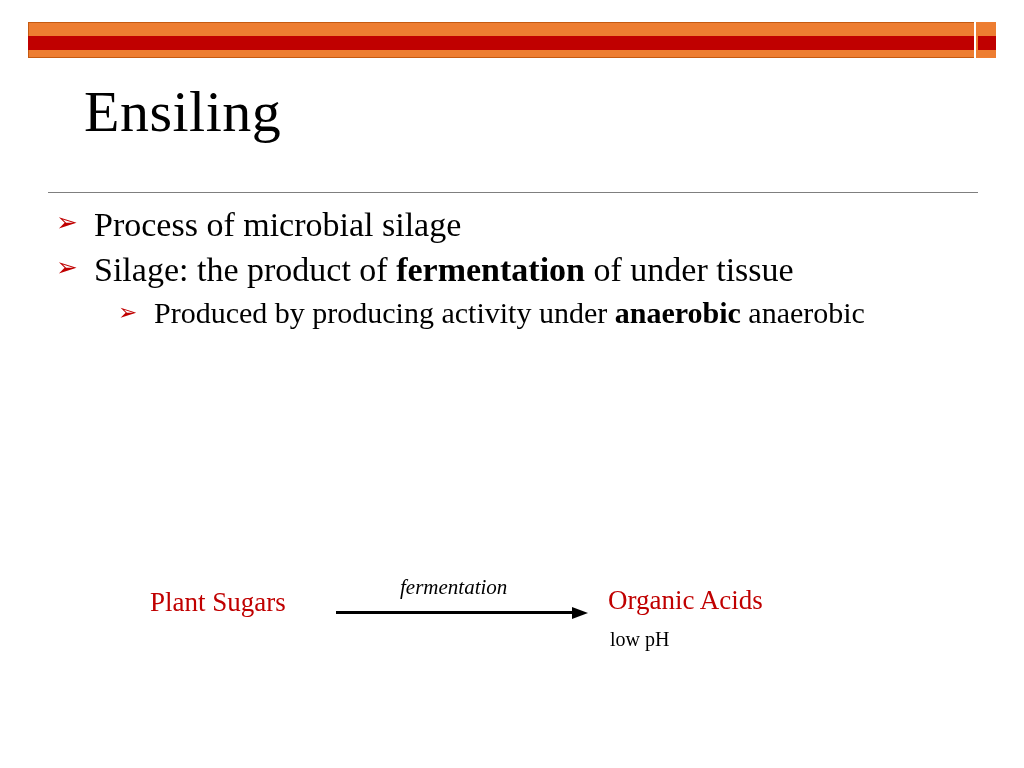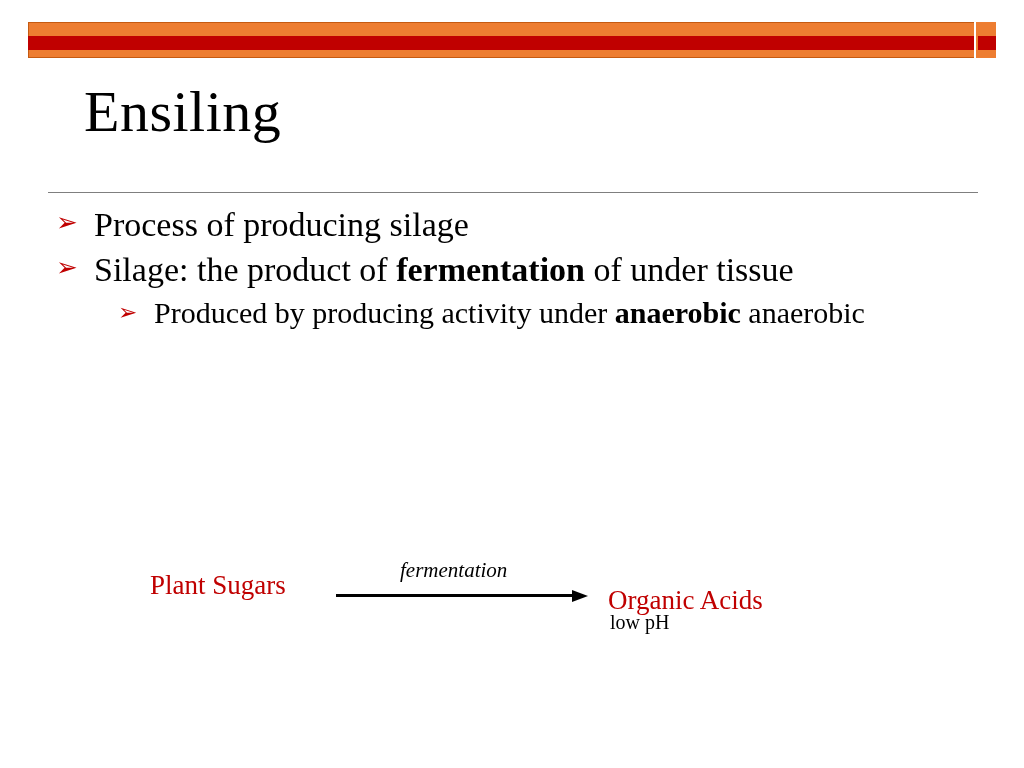--- a/index.html
+++ b/index.html
@@ -120,21 +120,21 @@
     width: 36px;
     flex: 0 0 36px;
   }
   .bullet-text { flex: 1 1 auto; }
   .bullet-text b { font-weight: bold; }
 
   
   .diagram {
     position: absolute;
     left: 150px;
-    top: 558px;
+    top: 575px;
     width: 800px;
     height: 130px;
   }
   .dg-left {
     position: absolute;
     left: 0;
     top: 12px;
     font-size: 27px;
     color: #C00000;
     white-space: nowrap;
@@ -173,21 +173,20 @@
     border-bottom: 6px solid transparent;
     border-left: 16px solid #000000;
   }
   .dg-right {
     position: absolute;
     left: 458px;
     top: 10px;
     font-size: 27px;
     color: #C00000;
     white-space: nowrap;
-    margin-top: 17px;
   }
   .dg-note {
     position: absolute;
     left: 460px;
     top: 50px;
     font-size: 20px;
     color: #000000;
     line-height: 1.4;
     white-space: nowrap;
   }
@@ -204,21 +203,21 @@
 </div>
 
 <div class="title">Ensiling</div>
 <div class="title-rule"></div>
 
 <div class="bullets">
 
   <div class="bullet-l1">
     <span class="arrow-marker">➢</span>
     <span class="bullet-text">
-      <span>Process of producing silage</span>
+      <span>Process of microbial silage</span>
     </span>
   </div>
 
   <div class="bullet-l1">
     <span class="arrow-marker">➢</span>
     <span class="bullet-text">
       <span>Silage: the product of </span><b>fermentation</b><span> of under tissue</span>
     </span>
   </div>
 

